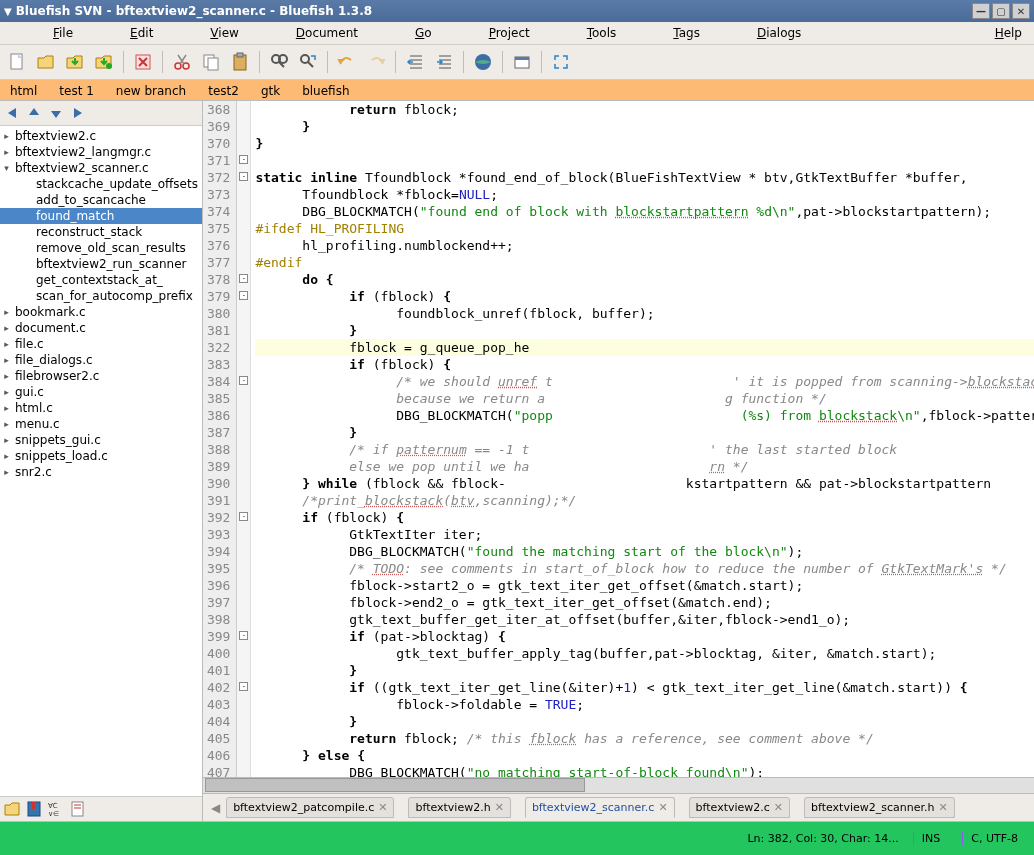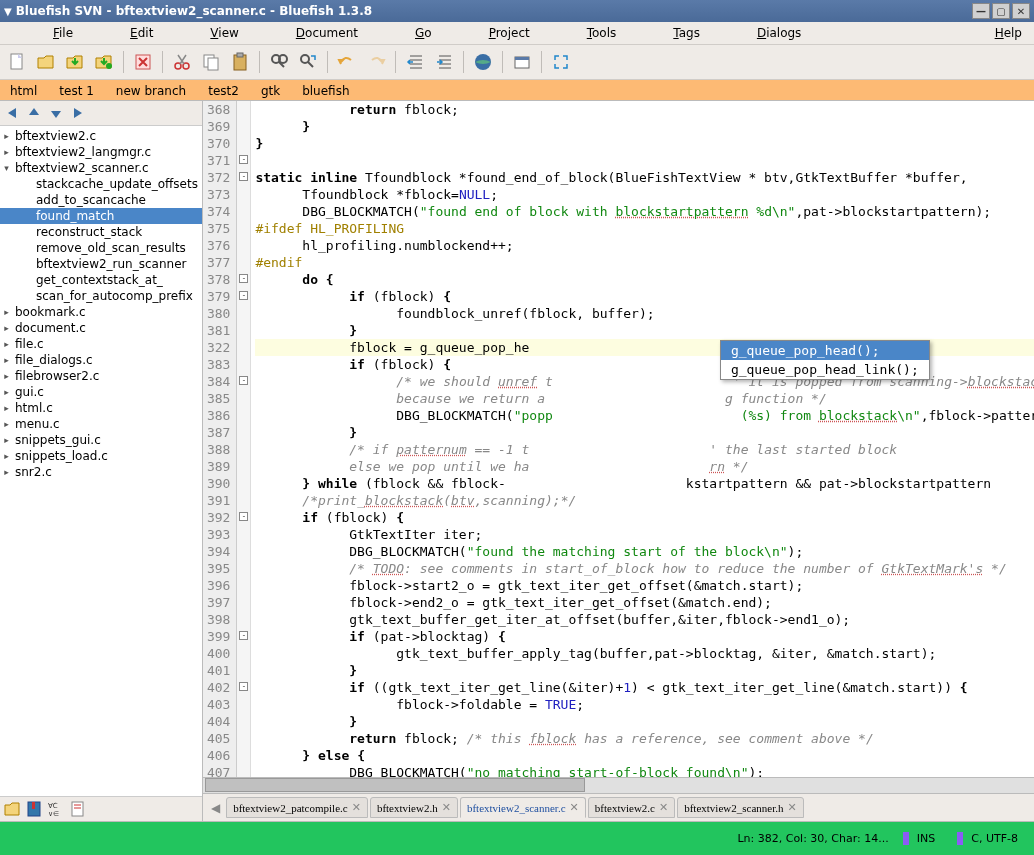--- a/index.html
+++ b/index.html
@@ -212,21 +212,21 @@
   height:34px;
   background:#22c55e;
   border-top:1px solid #bbb;
   display:flex;
   align-items:center;
   padding:0 8px;
   font-size:11px;
   justify-content:flex-end;
   gap:14px;
 }
-.statusbar .cell { border-left:6px solid #8b5cf6; padding:0 8px;}
+.statusbar .cell { border-left:1px solid #8b5cf6; padding:0 8px;}
 </style>
 </head>
 <body>
 
 <div class="titlebar">
   <div class="tb-left">
     <span style="font-size:10px;">▼</span>
     <span>Bluefish SVN - bftextview2_scanner.c - Bluefish 1.3.8</span>
   </div>
   <div class="tb-btns">
@@ -524,31 +524,27 @@
           <div class="fold-mark" style="top: 54px;">-</div>
           <div class="fold-mark" style="top: 71px;">-</div>
           <div class="fold-mark" style="top: 173px;">-</div>
           <div class="fold-mark" style="top: 190px;">-</div>
           <div class="fold-mark" style="top: 275px;">-</div>
           <div class="fold-mark" style="top: 411px;">-</div>
           <div class="fold-mark" style="top: 530px;">-</div>
           <div class="fold-mark" style="top: 581px;">-</div>
         </div>
       <div class="code" id="code"><div>            <span class="kw">return</span> fblock;</div><div>      <span class="kw">}</span></div><div><span class="kw">}</span></div><div>&nbsp;</div><div><span class="kw">static inline</span> Tfoundblock *found_end_of_block(BlueFishTextView * btv,GtkTextBuffer *buffer,</div><div>      Tfoundblock *fblock=<span class="null">NULL</span>;</div><div>      DBG_BLOCKMATCH(<span class="str">"found end of block with <span class="u">blockstartpattern</span> %d\n"</span>,pat-&gt;blockstartpattern);</div><div><span class="pp">#ifdef HL_PROFILING</span></div><div>      hl_profiling.numblockend++;</div><div><span class="pp">#endif</span></div><div>      <span class="kw">do {</span></div><div>            <span class="kw">if</span> (fblock) <span class="kw">{</span></div><div>                  foundblock_unref(fblock, buffer);</div><div>            <span class="kw">}</span></div><div class="hl-line">            fblock = g_queue_pop_he</div><div>            <span class="kw">if</span> (fblock) <span class="kw">{</span></div><div>                  <span class="cmt">/* we should <span class="u">unref</span> t                       ' it is popped from scanning-&gt;<span class="u">blockstack</span></span></div><div>                  <span class="cmt">because we return a                       g function */</span></div><div>                  DBG_BLOCKMATCH(<span class="str">"popp                        (%s) from <span class="u">blockstack</span>\n"</span>,fblock-&gt;patter</div><div>            <span class="kw">}</span></div><div>            <span class="cmt">/* if <span class="u">patternum</span> == -1 t                       ' the last started block</span></div><div>            <span class="cmt">else we pop until we ha                       <span class="u">rn</span> */</span></div><div>      <span class="kw">} while</span> (fblock &amp;&amp; fblock-                       kstartpattern &amp;&amp; pat-&gt;blockstartpattern</div><div>      <span class="cmt">/*print_<span class="u">blockstack</span>(<span class="u">btv</span>,scanning);*/</span></div><div>      <span class="kw">if</span> (fblock) <span class="kw">{</span></div><div>            GtkTextIter iter;</div><div>            DBG_BLOCKMATCH(<span class="str">"found the matching start of the block\n"</span>);</div><div>            <span class="cmt">/* <span class="u">TODO</span>: see comments in start_of_block how to reduce the number of <span class="u">GtkTextMark's</span> */</span></div><div>            fblock-&gt;start2_o = gtk_text_iter_get_offset(&amp;match.start);</div><div>            fblock-&gt;end2_o = gtk_text_iter_get_offset(&amp;match.end);</div><div>            gtk_text_buffer_get_iter_at_offset(buffer,&amp;iter,fblock-&gt;end1_o);</div><div>            <span class="kw">if</span> (pat-&gt;blocktag) <span class="kw">{</span></div><div>                  gtk_text_buffer_apply_tag(buffer,pat-&gt;blocktag, &amp;iter, &amp;match.start);</div><div>            <span class="kw">}</span></div><div>            <span class="kw">if</span> ((gtk_text_iter_get_line(&amp;iter)+<span class="num">1</span>) &lt; gtk_text_iter_get_line(&amp;match.start)) <span class="kw">{</span></div><div>                  fblock-&gt;foldable = <span class="true">TRUE</span>;</div><div>            <span class="kw">}</span></div><div>            <span class="kw">return</span> fblock; <span class="cmt">/* this <span class="u">fblock</span> has a reference, see comment above */</span></div><div>      <span class="kw">} else {</span></div><div>            DBG_BLOCKMATCH(<span class="str">"no matching start-of-block found\n"</span>);</div><div>      <span class="kw">}</span></div></div>
-      <div class="autocomplete" id="autocomplete">
-          <div class="ac-item sel">g_queue_pop_head();</div>
-          <div class="ac-item">g_queue_pop_head_link();</div>
-        </div>
     </div>
     <div class="hscroll">
         <div class="thumb"></div>
       </div>
     <div class="bottom-tabs">
       <span class="arrow">◀</span>
-      <div id="btabs" style="display:flex;gap:2px;font-family:Liberation Serif, serif;">
+      <div id="btabs" style="display:flex;gap:14px;">
           <div class="btab">
             <span>bftextview2_patcompile.c</span>
             <span class="x">✕</span>
           </div>
           <div class="btab">
             <span>bftextview2.h</span>
             <span class="x">✕</span>
           </div>
           <div class="btab active">
             <span style="color: rgb(32, 80, 160);">bftextview2_scanner.c</span>

